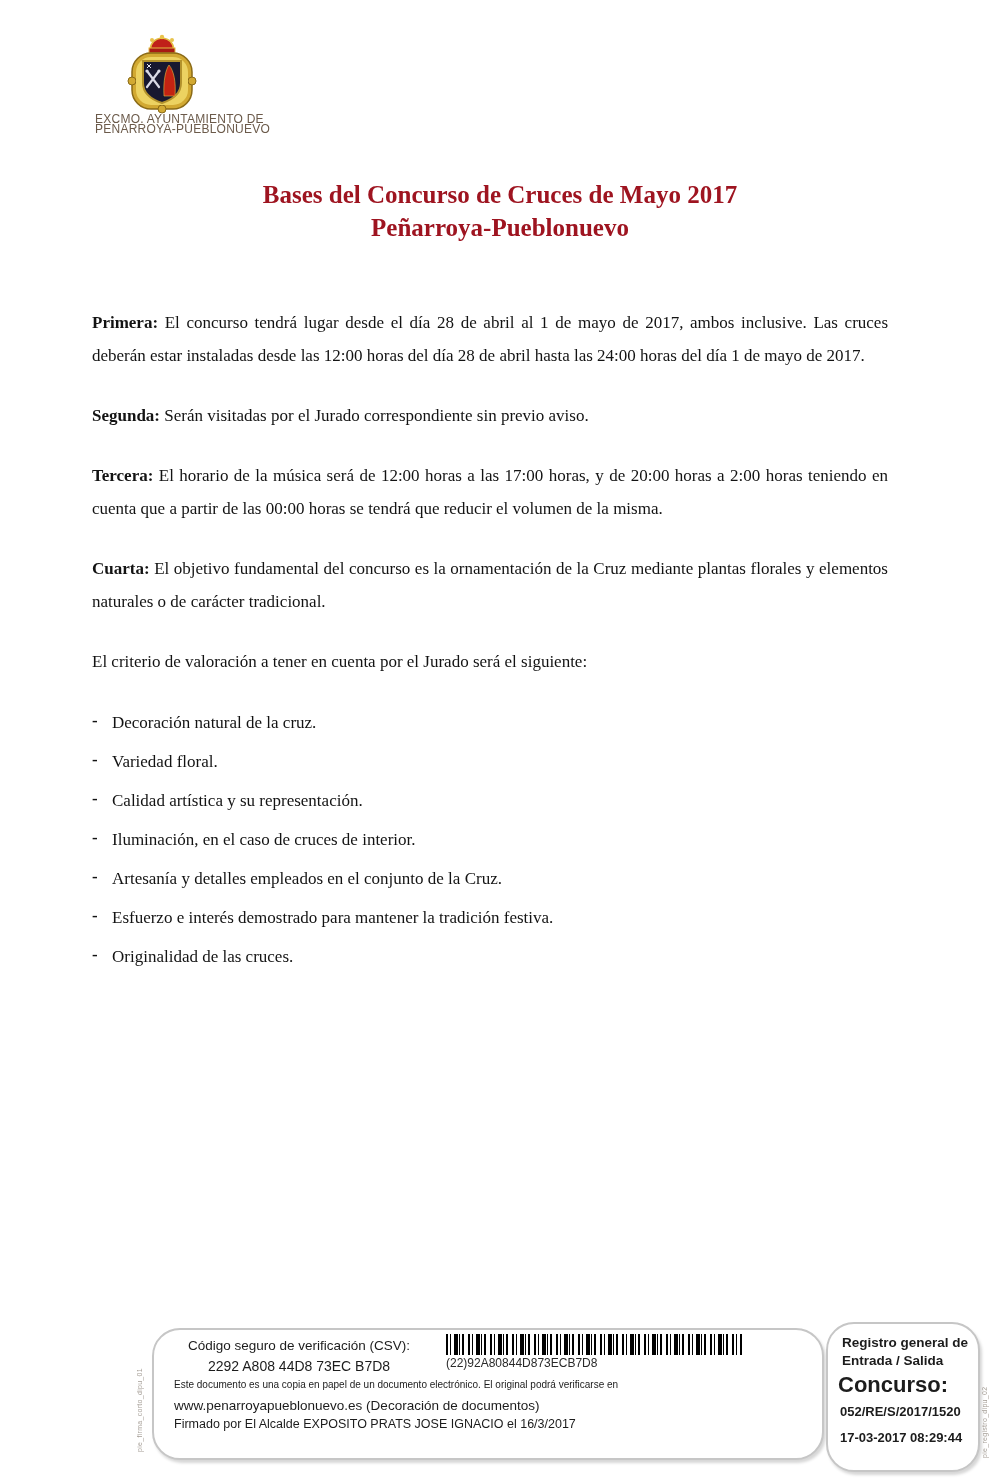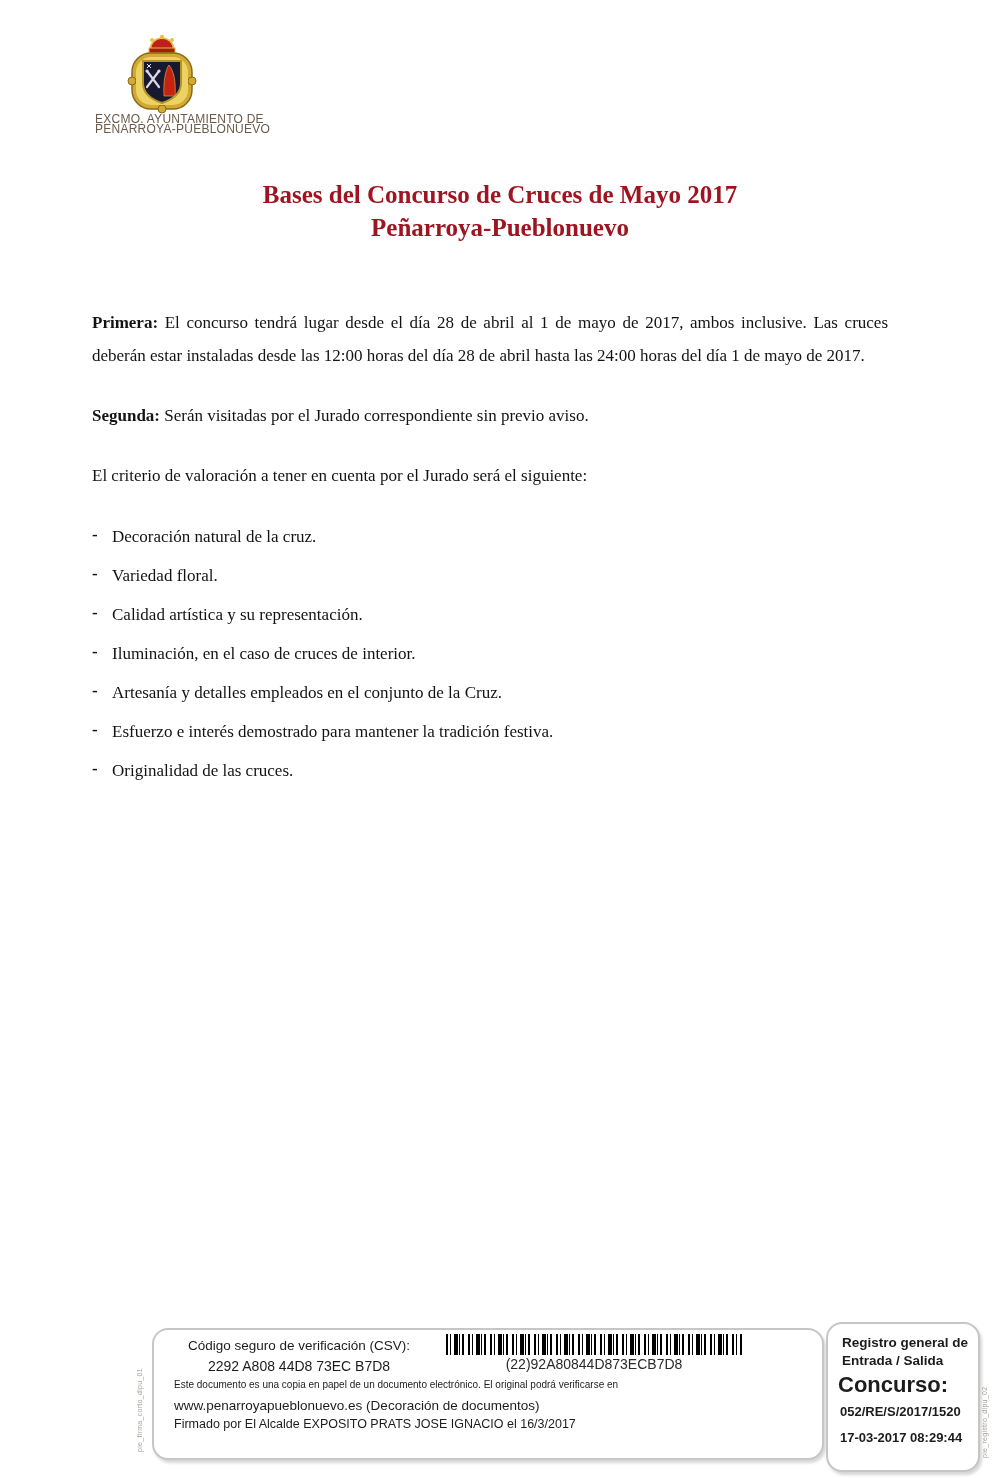--- a/index.html
+++ b/index.html
@@ -64,39 +64,39 @@
     left:0;top:-2px;
     font-weight:bold;
   }
 
   
   .footer{font-family:"Liberation Sans","DejaVu Sans",sans-serif;color:#1c1c1c;}
   .stamp-box{
     position:absolute;
     background:#ffffff;
     border:2.5px solid #c6c6c6;
-    border-radius:16px;
+    border-radius:28px;
     box-shadow:2px 3px 3px rgba(0,0,0,.16);
   }
   .csv-box{left:152px;top:1328px;width:668px;height:128px;}
   .reg-box{left:826px;top:1322px;width:150px;height:146px;}
 
   .csv-label{position:absolute;left:34px;top:8px;font-size:13.5px;}
   .csv-code{position:absolute;left:54px;top:28px;font-size:14px;font-weight:normal;}
   .barcode{
     position:absolute;left:292px;top:4px;width:296px;height:21px;
     background:
       repeating-linear-gradient(90deg,
         #000 0 2px, #fff 2px 4px,
         #000 4px 5px, #fff 5px 8px,
         #000 8px 12px, #fff 12px 13px,
         #000 13px 14px, #fff 14px 16px,
         #000 16px 18px, #fff 18px 22px);
   }
-  .barcode-caption{position:absolute;left:292px;top:26px;width:296px;text-align:center;font-size:14px;color:#2a2a2a;}
+  .barcode-caption{position:absolute;left:292px;top:26px;width:296px;text-align:left;font-size:12px;color:#2a2a2a;}
   .verif-1{position:absolute;left:20px;top:49px;font-size:10px;white-space:nowrap;}
   .verif-2{position:absolute;left:20px;top:68px;font-size:13.5px;white-space:nowrap;}
   .signed{position:absolute;left:20px;top:87px;font-size:12.5px;white-space:nowrap;}
 
   .reg-title{position:absolute;left:14px;top:10px;font-size:13.5px;font-weight:bold;line-height:18px;}
   .reg-word{position:absolute;left:10px;top:48px;font-size:22px;font-weight:bold;}
   .reg-number{position:absolute;left:12px;top:80px;font-size:13px;font-weight:bold;}
   .reg-datetime{position:absolute;left:12px;top:106px;font-size:13px;font-weight:bold;}
 
   .margin-code{
@@ -148,20 +148,22 @@
   </div>
 
   <div class="doc-title" style="color: rgb(158, 20, 32);">
     <div>Bases del Concurso de Cruces de Mayo 2017</div>
     <div>Peñarroya-Pueblonuevo</div>
   </div>
 
   <div class="content">
     <p><b>Primera:</b><span> El concurso tendrá lugar desde el día 28 de abril al 1 de mayo de 2017, ambos inclusive. Las cruces deberán estar instaladas desde las 12:00 horas del día 28 de abril hasta las 24:00 horas del día 1 de mayo de 2017.</span></p>
     <p><b>Segunda:</b><span> Serán visitadas por el Jurado correspondiente sin previo aviso.</span></p>
+    <p><b>Tercera:</b><span> El horario de la música será de 12:00 horas a las 17:00 horas, y de 20:00 horas a 2:00 horas teniendo en cuenta que a partir de las 00:00 horas se tendrá que reducir el volumen de la misma.</span></p>
+    <p><b>Cuarta:</b><span> El objetivo fundamental del concurso es la ornamentación de la Cruz mediante plantas florales y elementos naturales o de carácter tradicional.</span></p>
     <p><b></b><span>El criterio de valoración a tener en cuenta por el Jurado será el siguiente:</span></p>
 
     <ul class="criteria">
       <li>Decoración natural de la cruz.</li>
       <li>Variedad floral.</li>
       <li>Calidad artística y su representación.</li>
       <li>Iluminación, en el caso de cruces de interior.</li>
       <li>Artesanía y detalles empleados en el conjunto de la Cruz.</li>
       <li>Esfuerzo e interés demostrado para mantener la tradición festiva.</li>
       <li>Originalidad de las cruces.</li>

